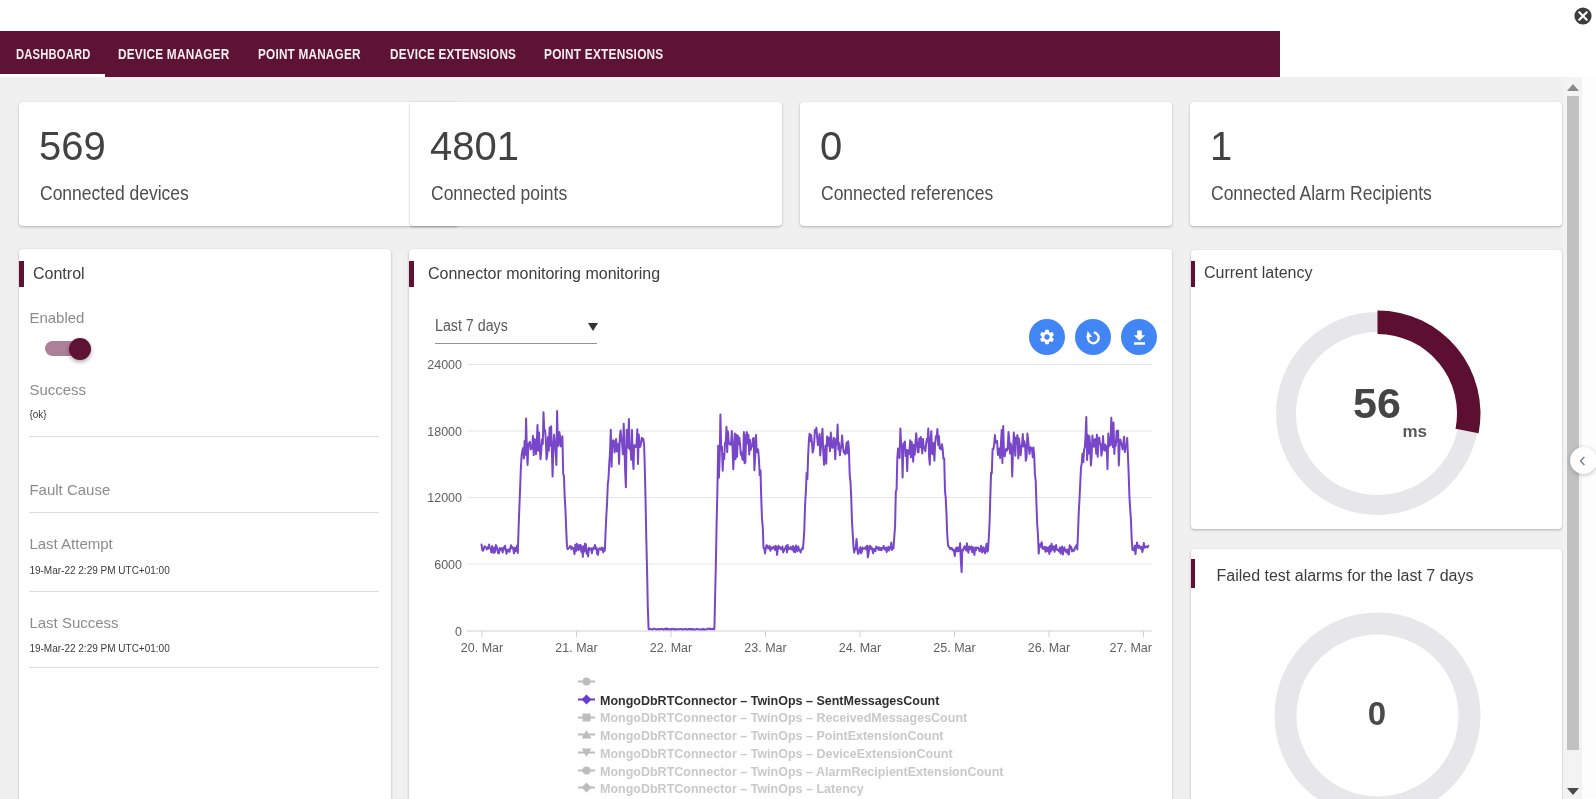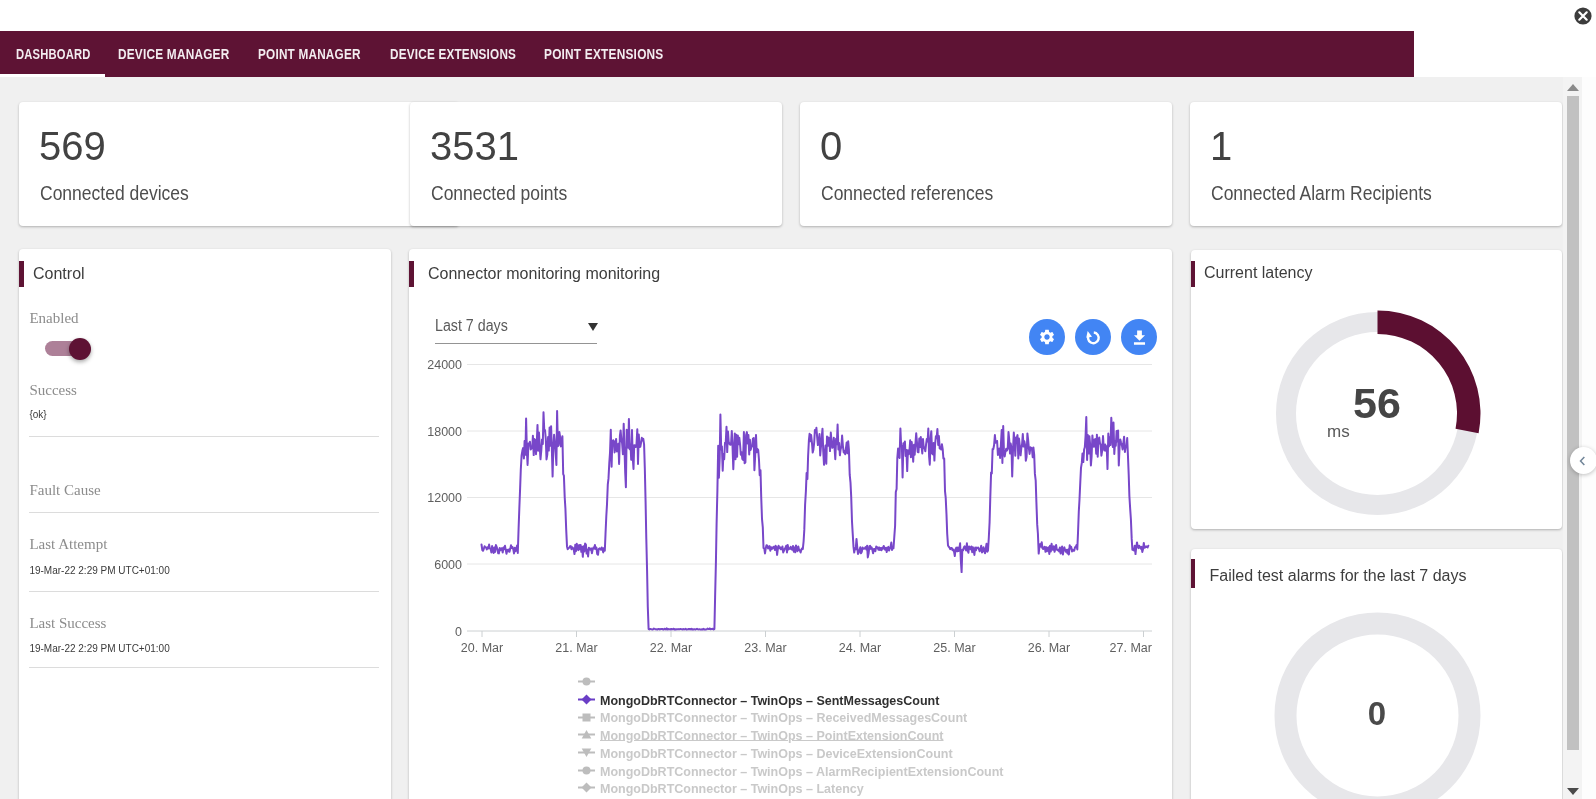--- a/index.html
+++ b/index.html
@@ -1,32 +1,32 @@
 <!DOCTYPE html>
 <html><head>
 <meta charset="utf-8">
 <style>
 * { margin:0; padding:0; box-sizing:border-box; }
 html,body { width:1596px; height:799px; overflow:hidden; background:#fff;
   font-family:"Liberation Sans", sans-serif; }
 .abs { position:absolute; }
 #topbar { position:absolute; left:0; top:0; width:1596px; height:31px; background:#fff; }
-#nav { position:absolute; left:0; top:31px; width:1414px; height:46px; background:#5e1334; }
+#nav { position:absolute; left:0; top:31px; width:1280px; height:46px; background:#5e1334; }
 .tab { position:absolute; top:0; height:46px; line-height:46px; font-size:14px; font-weight:bold;
   color:#f3edf0; letter-spacing:0.25px; }
 #indicator { position:absolute; left:0; top:42.5px; width:104.5px; height:4px; background:#fff; }
 #content { position:absolute; left:0; top:77px; width:1582px; height:722px; background:#f0f0f0; }
 #rightwhite { position:absolute; left:1582px; top:77px; width:14px; height:722px; background:#fdfdfd; }
 .card { position:absolute; background:#fff; border-radius:4px;
   box-shadow:0 1px 3px rgba(0,0,0,0.18), 0 1px 2px rgba(0,0,0,0.1); }
 .statnum { position:absolute; left:20px; top:21.6px; font-size:40px; color:#424242; line-height:44px; }
 .statlbl { position:absolute; left:20.5px; top:79.3px; font-size:20px; color:#4e4e4e; line-height:24px; transform:scaleX(0.875); transform-origin:left center; }
 .ctitle { position:absolute; font-size:16px; color:#3d3d3d; line-height:20px; }
 .accent { position:absolute; width:4.5px; height:26.5px; background:#5e1334; }
-.flabel { font-size:15px; color:#8c8c8c; line-height:18px; position:absolute; left:10.4px;font-family:Liberation Serif, serif; }
+.flabel { font-size:15px; color:#8c8c8c; line-height:18px; position:absolute; left:10.4px; }
 .fvalue { font-size:10px; color:#3a3a3a; line-height:19px; position:absolute; left:10.4px; }
 .divider { position:absolute; left:10px; width:350px; height:1px; background:#dcdcdc; }
 .fab { position:absolute; width:36px; height:36px; border-radius:50%; background:#4285f4; }
 .legrow { position:absolute; left:578px; height:18px; font-size:12.5px; font-weight:bold;
   color:#c9c9c9; line-height:18px; white-space:nowrap; }
 .legrow svg { vertical-align:middle; margin-right:5px; position:relative; top:-1px; }
 .legtxt { vertical-align:middle; }
 </style>
 </head>
 <body>
@@ -48,21 +48,21 @@
 </div>
 
 <div id="content"></div>
 <div id="rightwhite"></div>
 
 <div class="card" style="left:19px;top:102px;width:440px;height:124px">
   <div class="statnum">569</div>
   <div class="statlbl">Connected devices</div>
 </div>
 <div class="card" style="left:410px;top:102px;width:372px;height:124px">
-  <div class="statnum">3531</div>
+  <div class="statnum">4801</div>
   <div class="statlbl">Connected points</div>
 </div>
 <div class="card" style="left:800px;top:102px;width:372px;height:124px">
   <div class="statnum">0</div>
   <div class="statlbl">Connected references</div>
 </div>
 <div class="card" style="left:1190px;top:102px;width:372px;height:124px">
   <div class="statnum">1</div>
   <div class="statlbl">Connected Alarm Recipients</div>
 </div>
@@ -146,21 +146,21 @@
       <circle cx="8.5" cy="5.5" r="4" fill="#bdbdbd"></circle>
     </svg></div>
 <div class="legrow" style="top:690.7px;color:#303030;"><svg width="17" height="11" viewBox="0 0 17 11">
       <line x1="0" y1="5.5" x2="17" y2="5.5" stroke="#6a3ec6" stroke-width="2"></line>
       <path d="M8.5 0.5 L13.5 5.5 L8.5 10.5 L3.5 5.5 Z" fill="#6a3ec6"></path>
     </svg><span class="legtxt">MongoDbRTConnector – TwinOps – SentMessagesCount</span></div>
 <div class="legrow" style="top:708.4px;"><svg width="17" height="11" viewBox="0 0 17 11">
       <line x1="0" y1="5.5" x2="17" y2="5.5" stroke="#bdbdbd" stroke-width="2"></line>
       <rect x="4.5" y="1.5" width="8" height="8" fill="#bdbdbd"></rect>
     </svg><span class="legtxt">MongoDbRTConnector – TwinOps – ReceivedMessagesCount</span></div>
-<div class="legrow" style="top:726.1px;text-decoration:underline;"><svg width="17" height="11" viewBox="0 0 17 11">
+<div class="legrow" style="top:726.1px;"><svg width="17" height="11" viewBox="0 0 17 11">
       <line x1="0" y1="5.5" x2="17" y2="5.5" stroke="#bdbdbd" stroke-width="2"></line>
       <path d="M8.5 1 L13.3 9.5 L3.7 9.5 Z" fill="#bdbdbd"></path>
     </svg><span class="legtxt">MongoDbRTConnector – TwinOps – PointExtensionCount</span></div>
 <div class="legrow" style="top:743.8px;"><svg width="17" height="11" viewBox="0 0 17 11">
       <line x1="0" y1="5.5" x2="17" y2="5.5" stroke="#bdbdbd" stroke-width="2"></line>
       <path d="M8.5 10 L13.3 1.5 L3.7 1.5 Z" fill="#bdbdbd"></path>
     </svg><span class="legtxt">MongoDbRTConnector – TwinOps – DeviceExtensionCount</span></div>
 <div class="legrow" style="top:761.5px;"><svg width="17" height="11" viewBox="0 0 17 11">
       <line x1="0" y1="5.5" x2="17" y2="5.5" stroke="#bdbdbd" stroke-width="2"></line>
       <circle cx="8.5" cy="5.5" r="4" fill="#bdbdbd"></circle>
@@ -172,24 +172,24 @@
 
 <div class="card" style="left:1190.5px;top:249.5px;width:371.5px;height:279px">
   <div class="ctitle" style="left:13.5px;top:13px">Current latency</div>
 </div>
 <div class="accent" style="left:1190.5px;top:260.5px"></div>
 <svg class="abs" style="left:1270px;top:307px" width="216" height="216" viewBox="0 0 216 216">
 <circle cx="107.5" cy="106.5" r="91.5" fill="none" stroke="#e7e7ea" stroke-width="20"></circle>
 <path d="M107.50 3.50 A103 103 0 0 1 208.61 126.15 L185.54 121.67 A79.5 79.5 0 0 0 107.50 27.00 Z" fill="#5c0f31"></path>
 </svg>
 <div class="abs" style="left:1327px;top:386.7px;width:100px;text-align:center;font-size:43px;font-weight:bold;color:#454545;line-height:33px">56</div>
-<div class="abs" style="left:1327px;top:422.9px;width:100px;text-align:left;font-size:17px;font-weight:normal;color:#5a5a5a;line-height:18px">ms</div>
+<div class="abs" style="left:1327px;top:422.9px;width:100px;text-align:right;font-size:17px;font-weight:bold;color:#5a5a5a;line-height:18px">ms</div>
 
 <div class="card" style="left:1190.5px;top:548.5px;width:371.5px;height:261.5px">
-  <div class="ctitle" style="left:19px;top:17.5px">Failed test alarms for the last 7 days</div>
+  <div class="ctitle" style="left:26px;top:17.5px">Failed test alarms for the last 7 days</div>
 </div>
 <div class="accent" style="left:1190.5px;top:558.5px;height:29px"></div>
 <svg class="abs" style="left:1270px;top:608px" width="216" height="216" viewBox="0 0 216 216">
 <circle cx="107.5" cy="107.5" r="92" fill="none" stroke="#e7e7ea" stroke-width="22"></circle>
 </svg>
 <div class="abs" style="left:1327px;top:697.2px;width:100px;text-align:center;font-size:33px;font-weight:bold;color:#4a4a4a;line-height:33px">0</div>
 
 <div class="abs" style="left:1563px;top:77px;width:19px;height:722px;background:#f3f3f3"></div>
 <div class="abs" style="left:1566.5px;top:84px;width:0;height:0;border-left:6px solid transparent;border-right:6px solid transparent;border-bottom:7px solid #8b8b8b"></div>
 <div class="abs" style="left:1566.5px;top:96px;width:12.5px;height:654px;background:#c1c1c1"></div>

